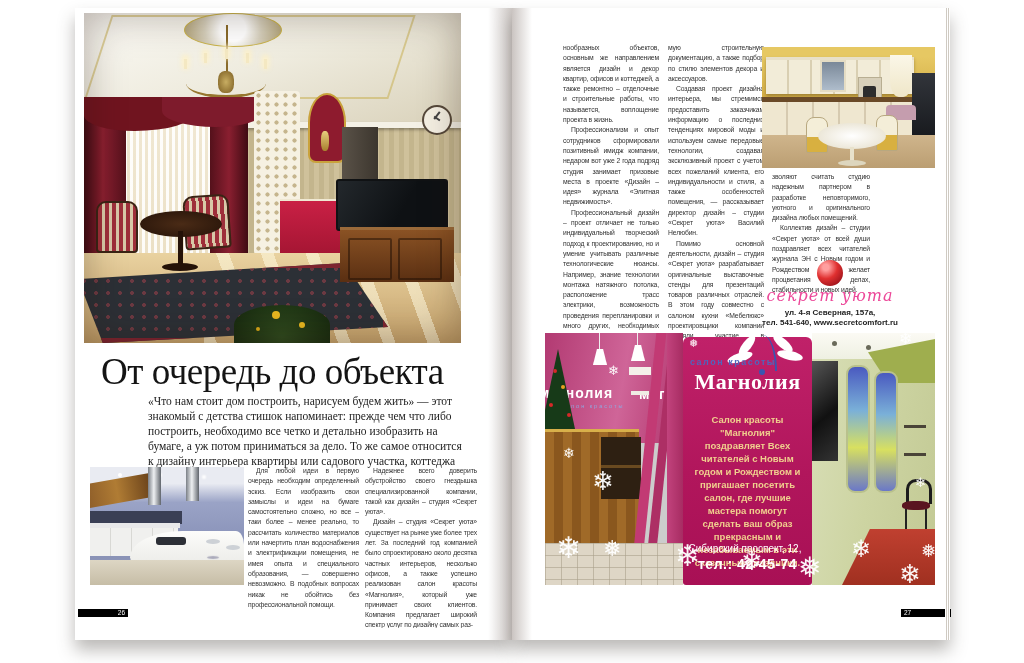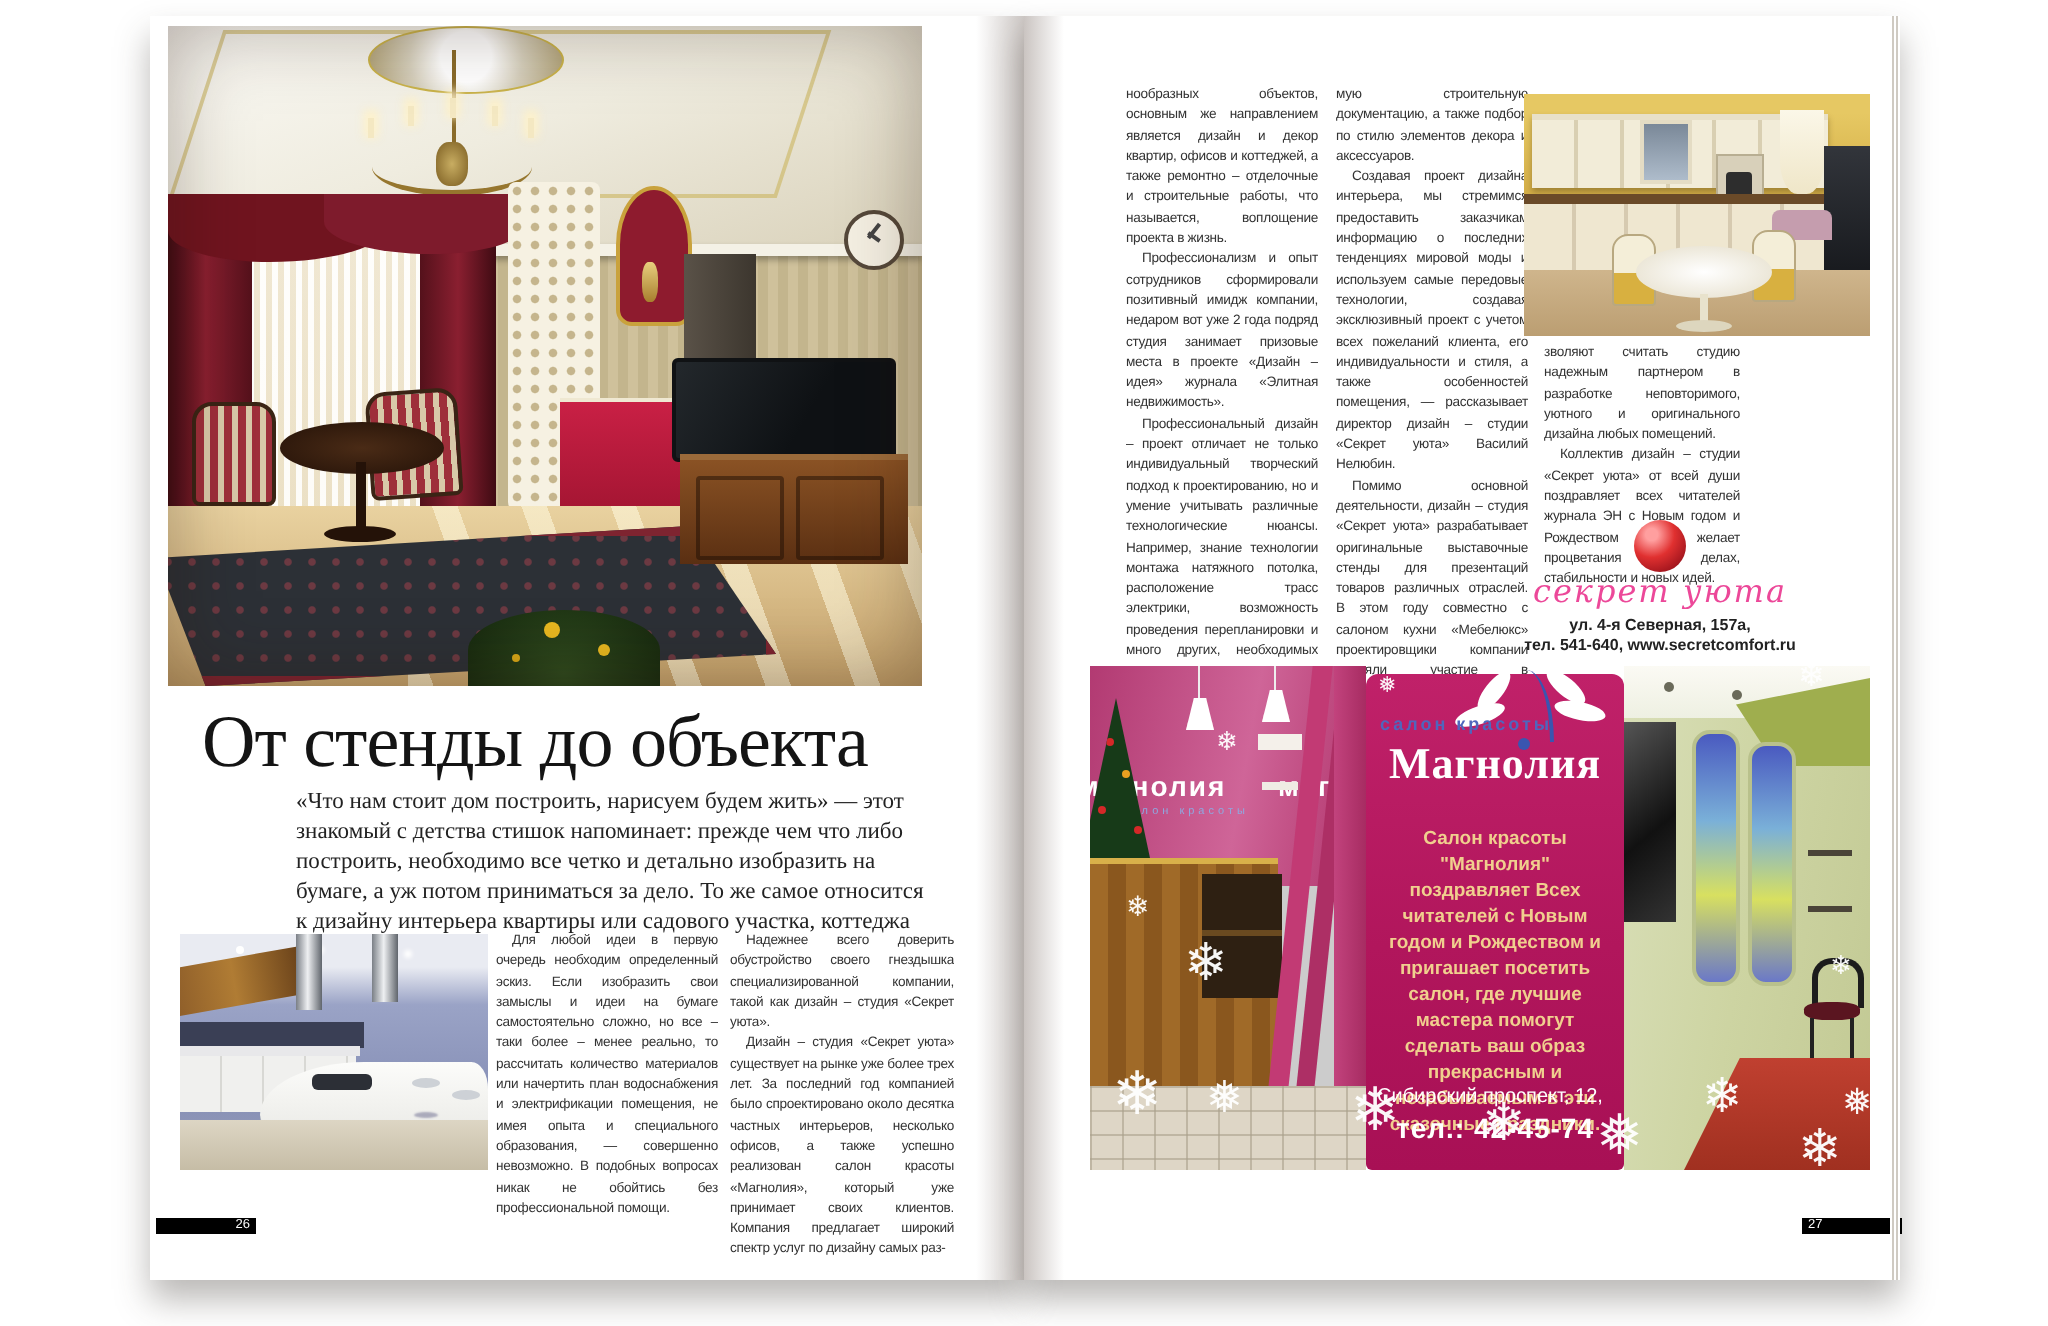--- a/index.html
+++ b/index.html
@@ -101,21 +101,21 @@
         <div class="abs" style="left:8px;top:8px;width:40px;height:38px;border:2px solid rgba(30,14,4,.5);border-radius:2px;"></div>
         <div class="abs" style="left:58px;top:8px;width:40px;height:38px;border:2px solid rgba(30,14,4,.5);border-radius:2px;"></div>
       </div>
 
       <div class="abs" style="left:150px;top:292px;width:96px;height:40px;border-radius:50% 50% 0 0;background:radial-gradient(circle at 50% 80%,#2e4a1e,#16280e);">
         <div class="abs" style="left:38px;top:6px;width:8px;height:8px;border-radius:50%;background:#e8b820;box-shadow:26px 10px 0 -1px #e8b820,-18px 14px 0 -2px #d8a818;"></div>
       </div>
       <div class="abs" style="left:0;top:0;width:377px;height:330px;box-shadow:inset 0 0 40px rgba(40,20,10,.35);"></div>
     </div>
 
-    <div class="abs title" style="left:26px;top:342px;">От стенды до объекта</div>
+    <div class="abs title" style="left:26px;top:342px;">От очередь до объекта</div>
     <div class="abs lead" style="left:73px;top:386px;width:322px;height:76px;">«Что нам стоит дом построить, нарисуем  будем жить» — этот знакомый с детства стишок  напоминает: прежде чем что   либо построить, необходимо все четко и детально изобразить на бумаге, а уж потом приниматься за дело. То же самое относится к дизайну интерьера квартиры или садового участка, коттеджа или офиса.</div>
 
     <div class="photo" style="left:15px;top:459px;width:154px;height:118px;">
       <div class="abs" style="left:0;top:0;width:154px;height:118px;background:linear-gradient(#e9ebf2 0 14%,#9aa3c6 30%,#868fb6 70%,#9aa0b8 100%);"></div>
       <div class="abs" style="left:28px;top:6px;width:4px;height:4px;border-radius:50%;background:#fff;box-shadow:40px 0 2px #fff,84px 2px 2px #fff;"></div>
       <div class="abs" style="left:-8px;top:12px;width:70px;height:24px;background:linear-gradient(90deg,#8a5a28,#b07c34,#6a421a);transform:rotate(-10deg);"></div>
       <div class="abs" style="left:58px;top:0;width:13px;height:38px;background:linear-gradient(90deg,#7a7f86,#eef0f2 45%,#60656c);"></div>
       <div class="abs" style="left:96px;top:0;width:13px;height:34px;background:linear-gradient(90deg,#7a7f86,#eef0f2 45%,#60656c);"></div>
       <div class="abs" style="left:0;top:44px;width:92px;height:13px;background:#3a3f55;"></div>
       <div class="abs" style="left:0;top:56px;width:90px;height:5px;background:#e8e8ea;"></div>

